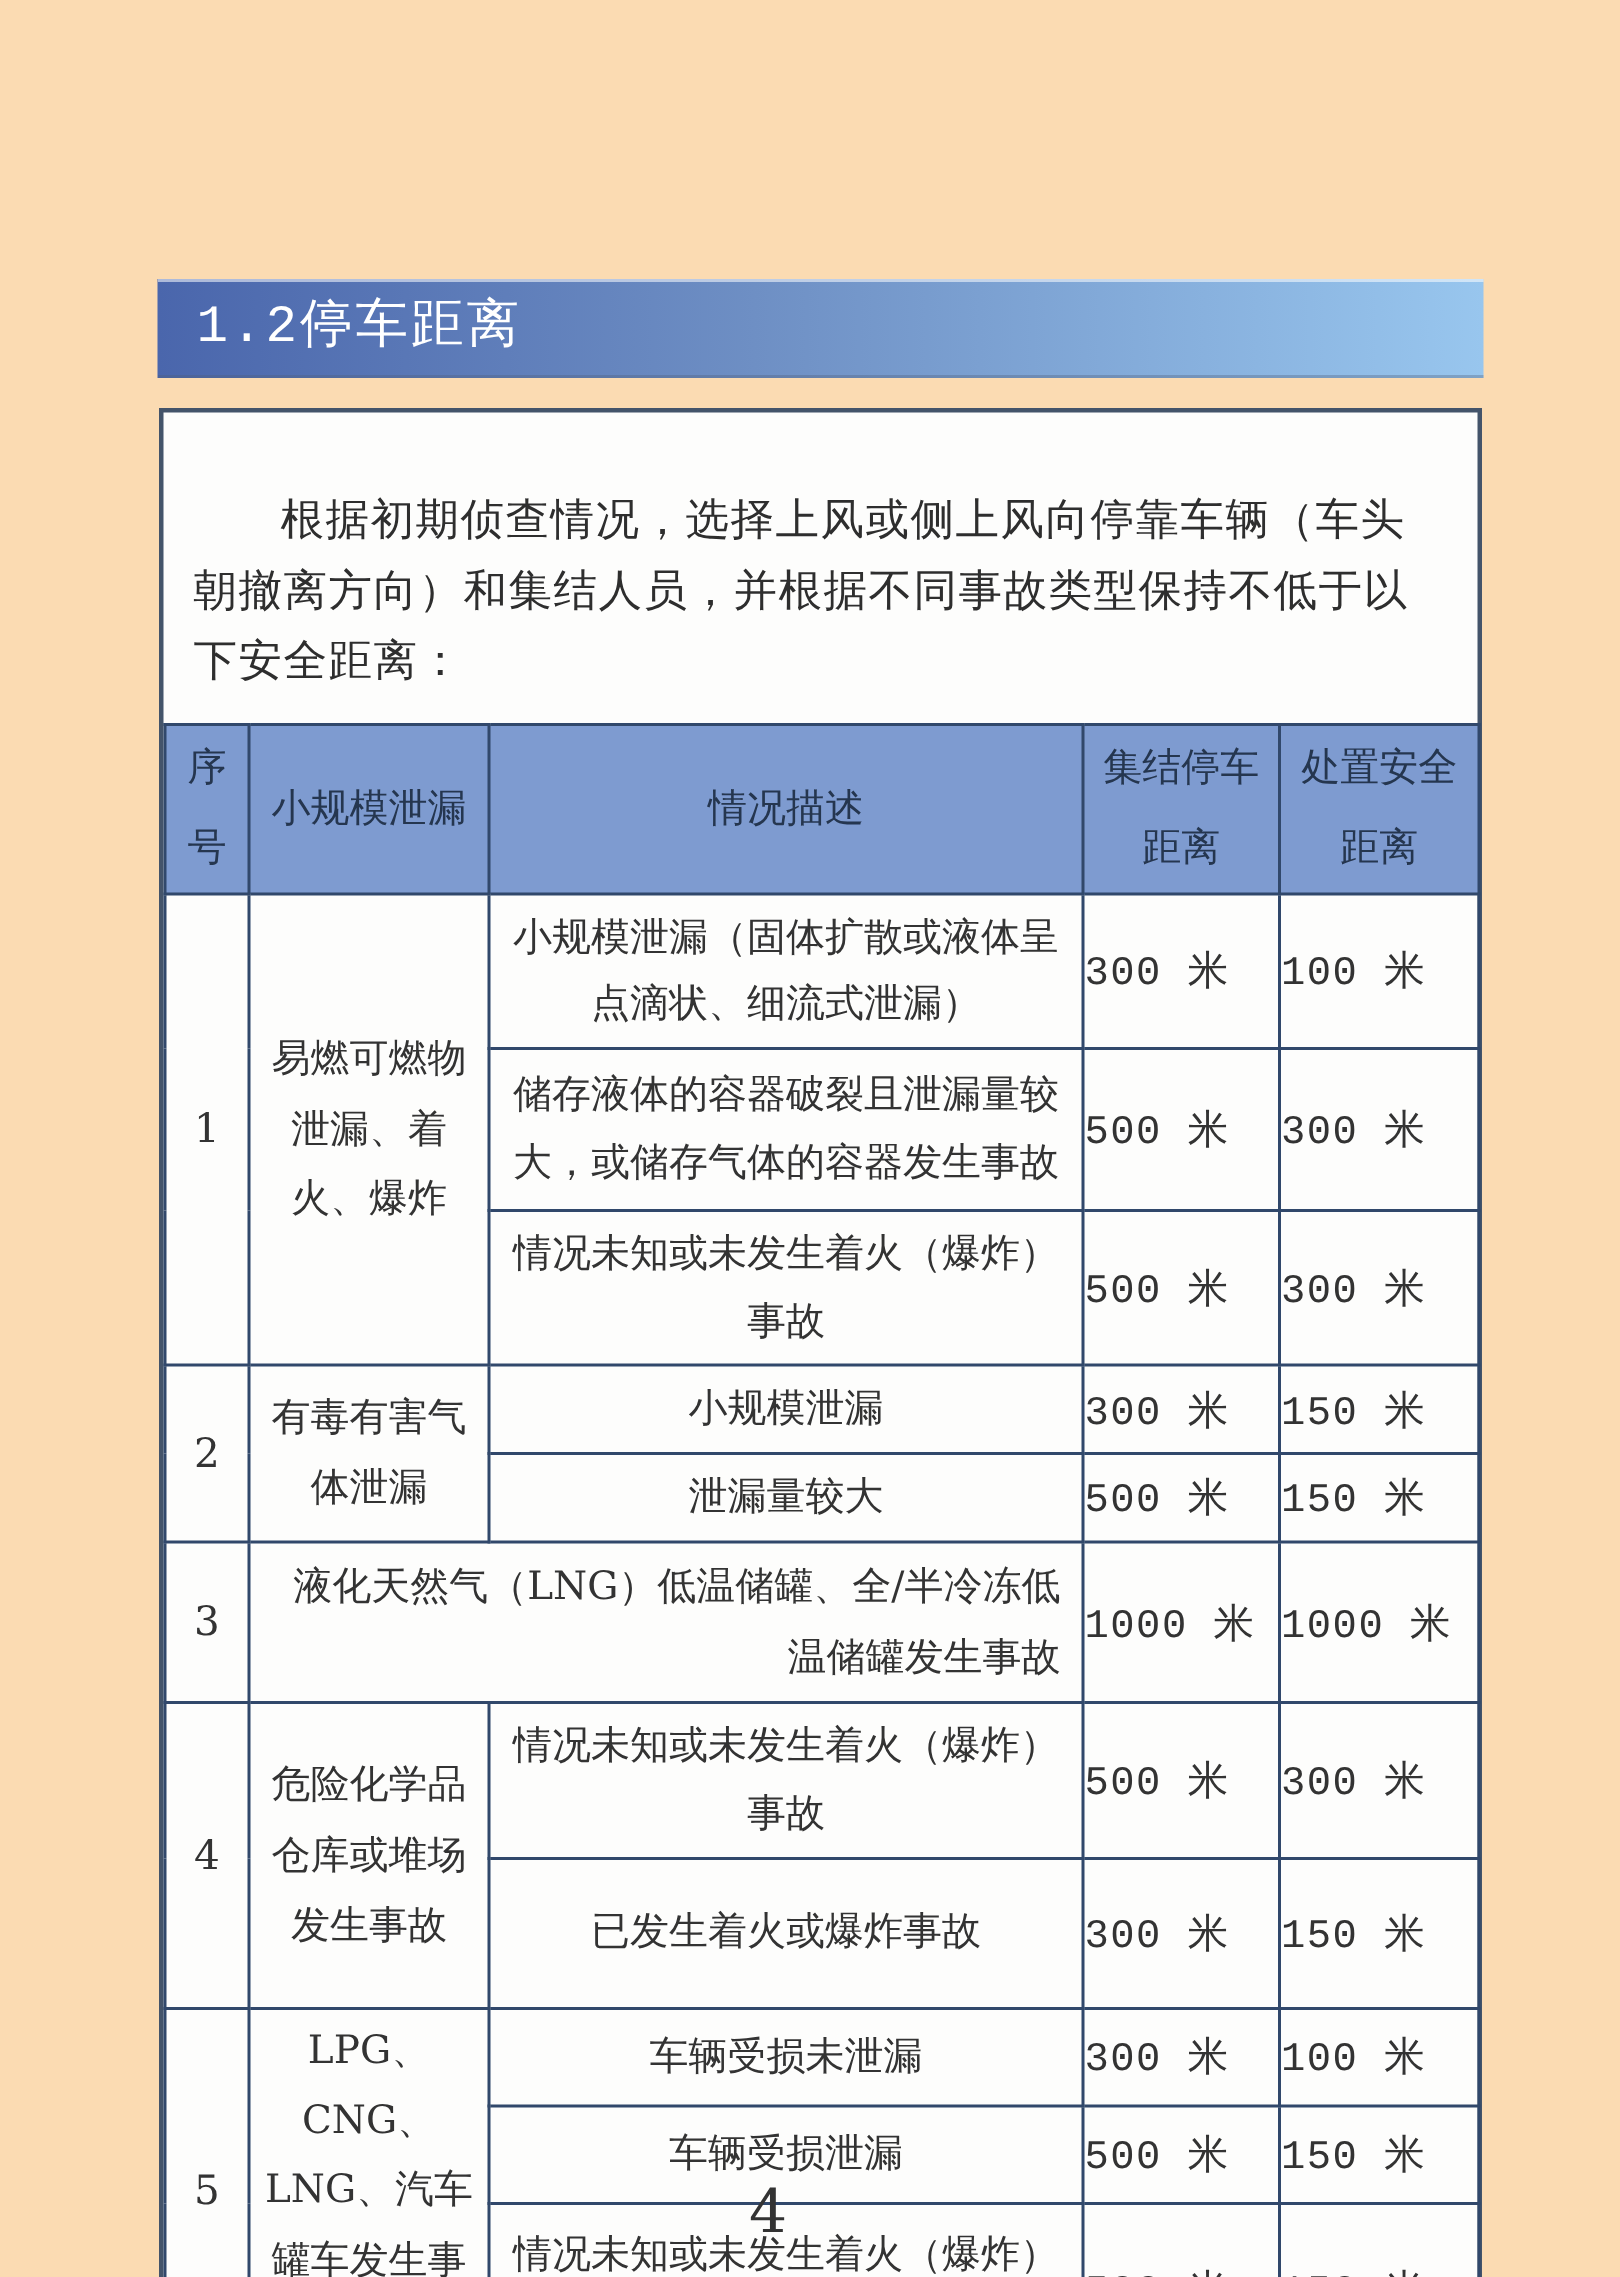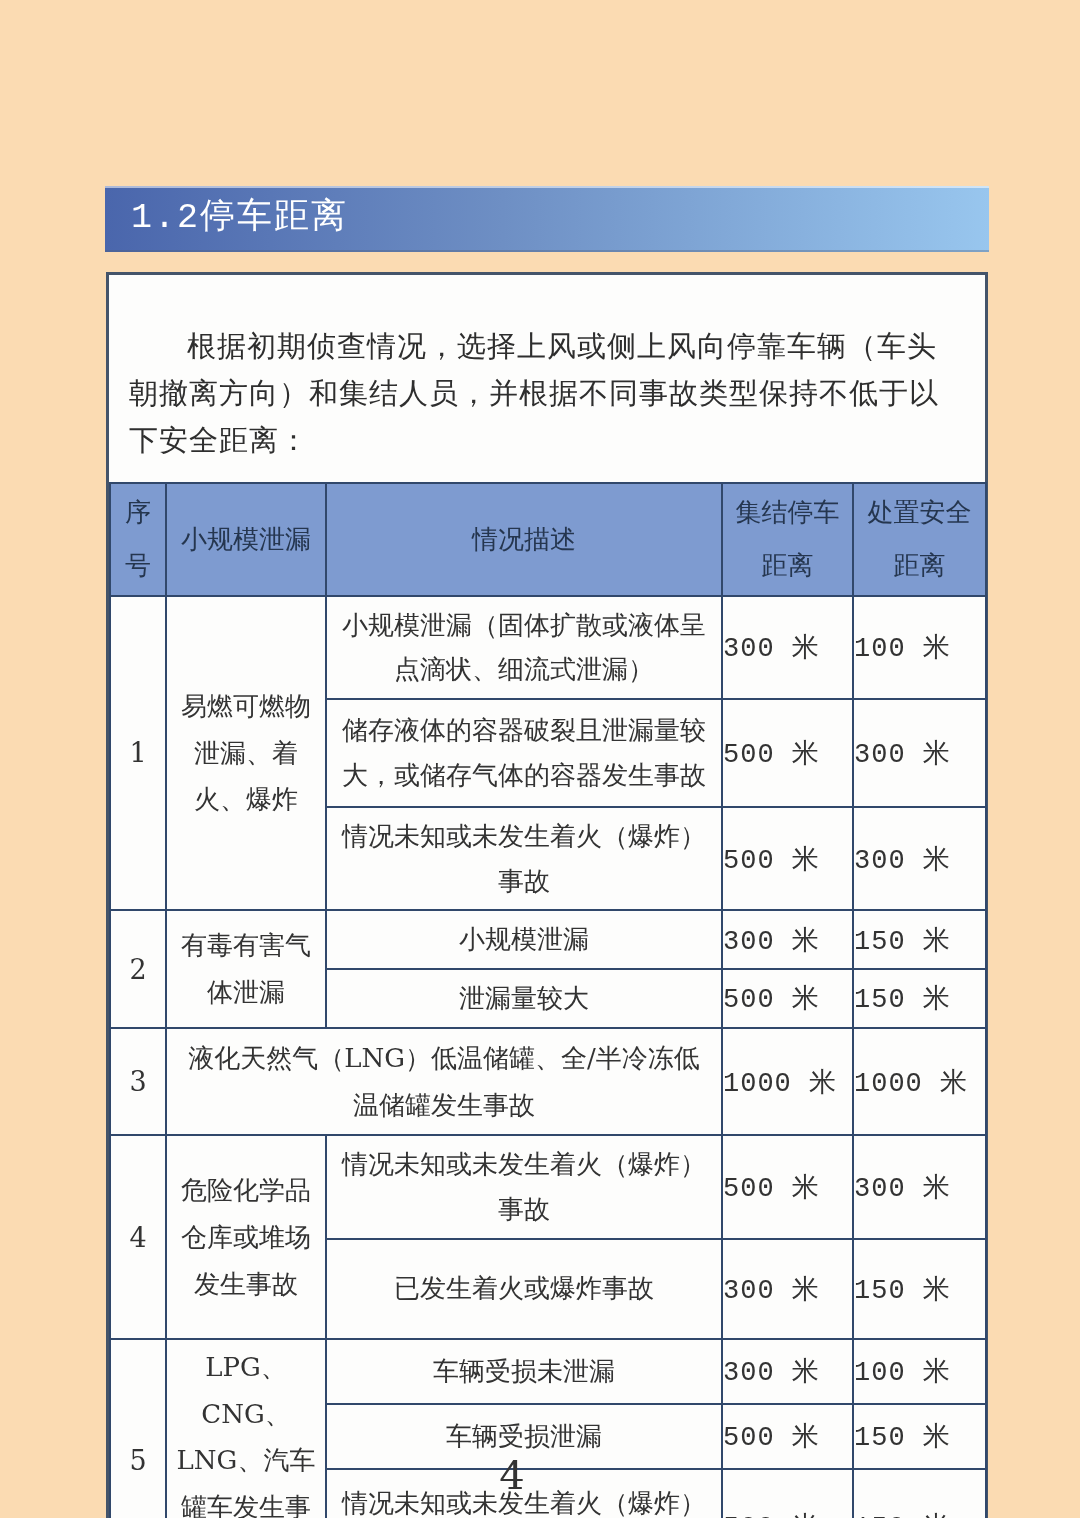--- a/index.html
+++ b/index.html
@@ -57,21 +57,21 @@
     font-weight: normal;
     font-size: 26px;
     line-height: 2.05;
     text-align: center;
     padding: 2px 2px;
   }
   tr.hdr { height: 101px; }
   td.no   { text-align: center; font-size: 27px; }
   td.type { text-align: center; font-size: 26px; line-height: 1.8; padding: 4px 8px; }
   td.desc { text-align: center;   font-size: 26px; line-height: 1.72; padding: 6px 14px; }
-  td.merged { text-align: center; font-size: 26px; line-height: 1.8; padding: 6px 14px; }
+  td.merged { text-align: right; font-size: 26px; line-height: 1.8; padding: 6px 14px; }
   td.dist { text-align: left; font-size: 27px; letter-spacing: 1px; font-family: Liberation Mono, monospace; }
   .page-num {
     position: absolute;
     left: 0; right: 56px; top: 1452px;
     text-align: center;
     font-size: 40px;
     color: #333333;
   }
 </style>
 </head>

